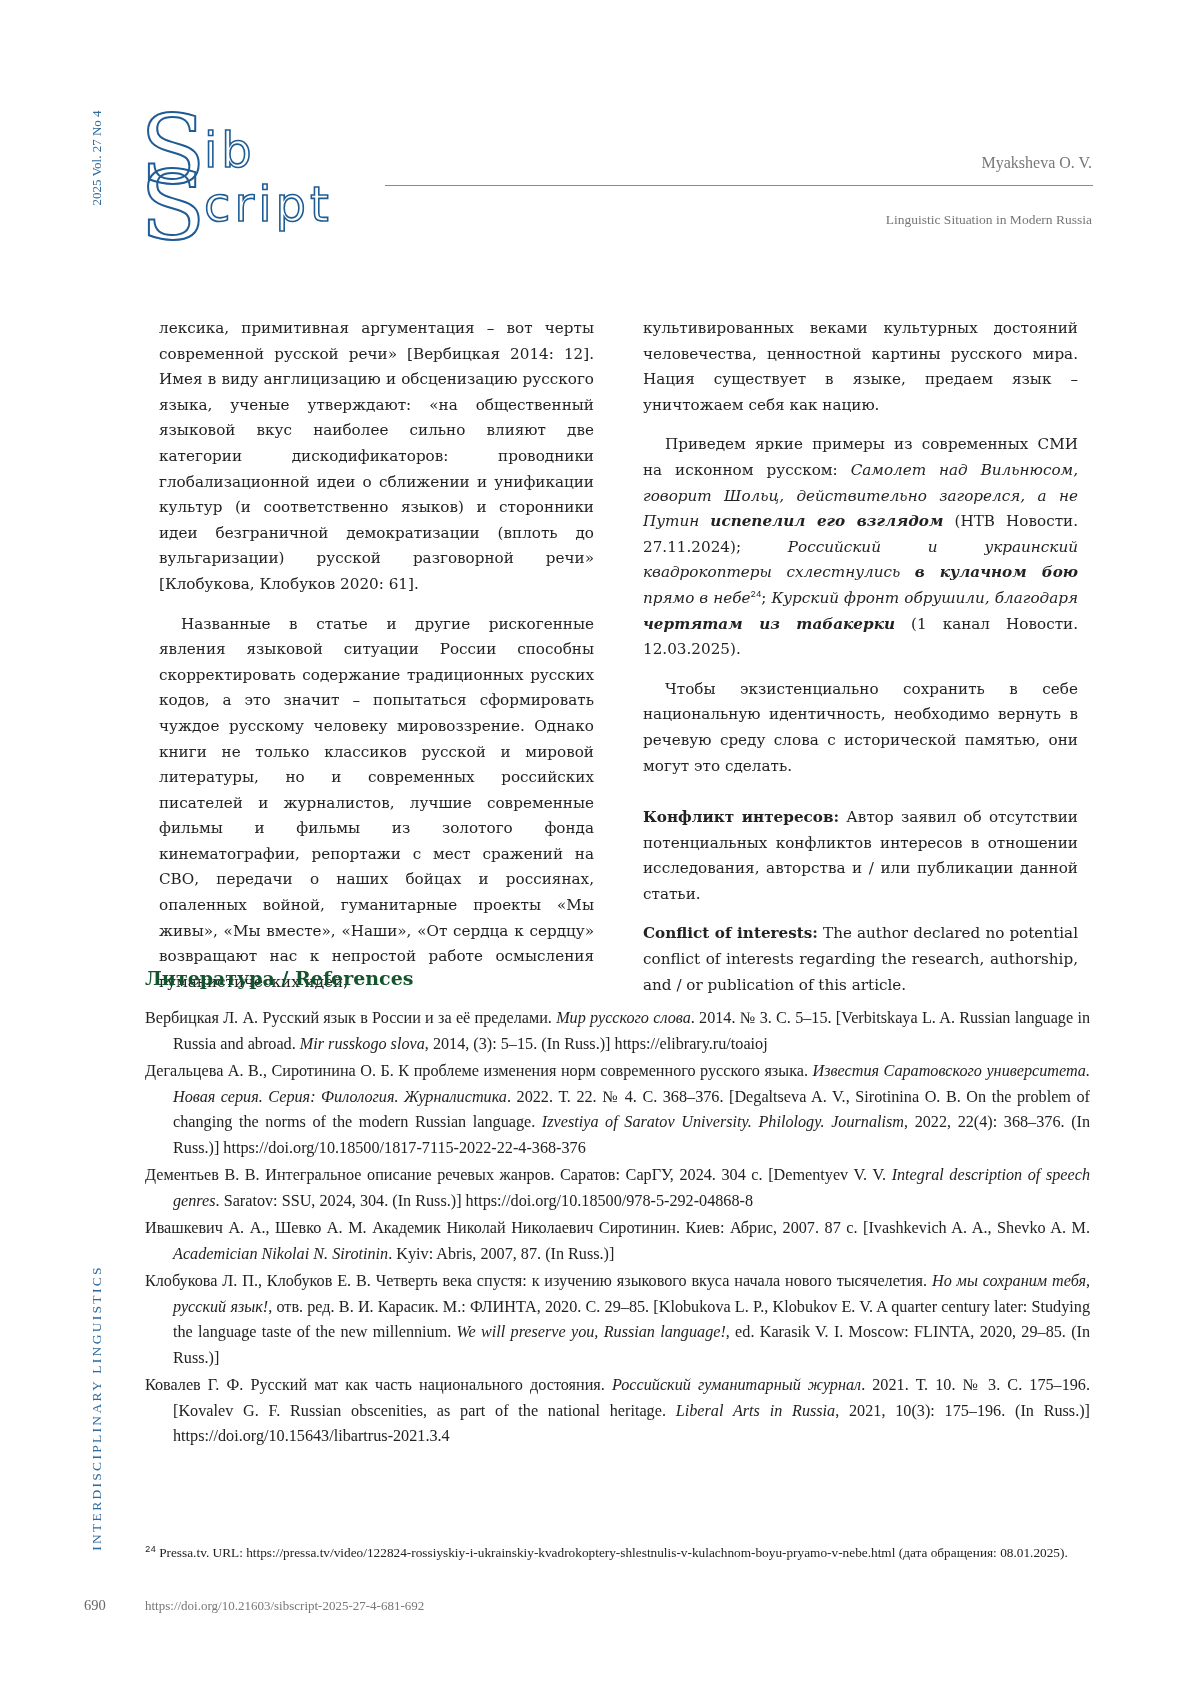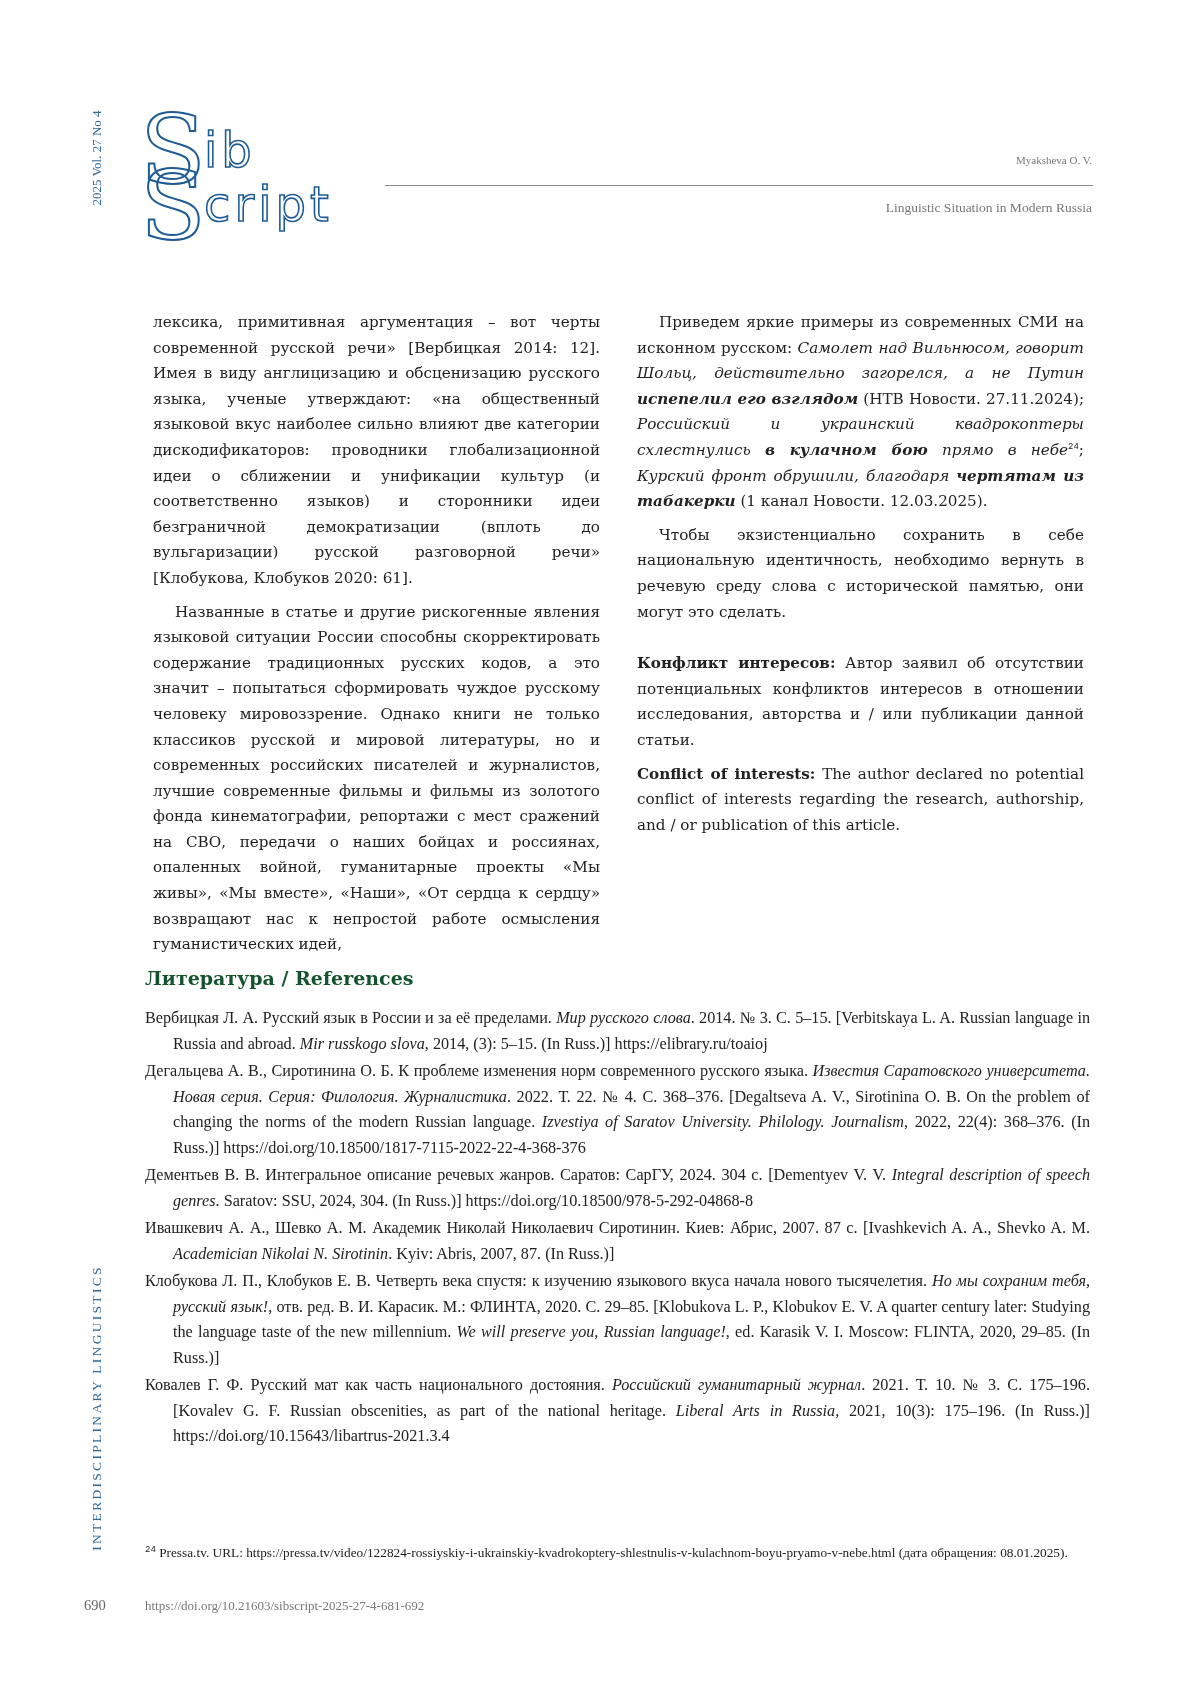--- a/index.html
+++ b/index.html
@@ -6,26 +6,26 @@
   body { width:1200px; height:1697px; position:relative; overflow:hidden;
          font-family:"DejaVu Serif", serif; color:#222; }
   .side-top { position:absolute; left:86px; top:88px; width:22px; height:140px; }
   .side-top span { position:absolute; left:50%; top:50%; transform:translate(-50%,-50%) rotate(-90deg);
          white-space:nowrap; font-family:"Liberation Serif", serif; font-size:13px; color:#2f6a9c; }
   .side-bottom { position:absolute; left:86px; top:1238px; width:22px; height:340px; }
   .side-bottom span { position:absolute; left:50%; top:50%; transform:translate(-50%,-50%) rotate(-90deg);
          white-space:nowrap; font-family:"Liberation Serif", serif; font-size:13.5px; letter-spacing:2.3px; color:#2f6a9c; }
   .logo { position:absolute; left:140px; top:105px; width:230px; height:140px; }
   .header-rule { position:absolute; left:385px; top:185px; width:708px; height:0; border-top:1.5px solid #8a8a8a; }
-  .header-author { position:absolute; right:108px; top:154px; font-family:"Liberation Serif", serif; font-size:11px; color:#777; }
-  .header-title { position:absolute; right:108px; top:200px; font-family:"Liberation Serif", serif; font-size:13.5px; color:#777; }
+  .header-author { position:absolute; right:108px; top:154px; font-family:"Liberation Serif", serif; font-size:16px; color:#777; }
+  .header-title { position:absolute; right:108px; top:212px; font-family:"Liberation Serif", serif; font-size:13.5px; color:#777; }
   .col { position:absolute; top:302px; width:463px; font-size:15.2px; line-height:25.6px; text-align:justify; }
   .col.left { left:145px; }
   .col.right { left:629px; }
-  .col p { margin:8px; }
+  .col p { margin:14px; }
   .col p.indent { text-indent:22px; }
   .col p.gap { margin-top:26px; }
   .col i { font-style:italic; }
   sup { font-size:9px; vertical-align:super; line-height:0;font-family:Liberation Mono, monospace; }
   .refs-title { position:absolute; left:145px; top:967px; font-family:"DejaVu Serif", serif; font-weight:bold;
                 font-size:19px; color:#14532d; }
   .refs { position:absolute; left:145px; top:998px; width:945px; font-family:"Liberation Serif", serif;
           font-size:16.2px; line-height:25.5px;margin-top:8px; }
   .ref { padding-left:28px; text-indent:-28px; margin:0 0 2px 0; text-align:justify; }
   .footnote { position:absolute; left:145px; top:1543px; width:950px; font-family:"Liberation Serif", serif;
@@ -55,20 +55,21 @@
 <div class="header-author">Myaksheva O. V.</div>
 <div class="header-rule"></div>
 <div class="header-title">Linguistic Situation in Modern Russia</div>
 
 <div class="col left">
   <p>лексика, примитивная аргументация – вот черты современной русской речи» [Вербицкая 2014: 12]. Имея в виду англицизацию и обсценизацию русского языка, ученые утверждают: «на общественный языковой вкус наиболее сильно влияют две категории дискодификаторов: проводники глобализационной идеи о сближении и унификации культур (и соответственно языков) и сторонники идеи безграничной демократизации (вплоть до вульгаризации) русской разговорной речи» [Клобукова, Клобуков 2020: 61].</p>
   <p class="indent">Названные в статье и другие рискогенные явления языковой ситуации России способны скорректировать содержание традиционных русских кодов, а это значит – попытаться сформировать чуждое русскому человеку мировоззрение. Однако книги не только классиков русской и мировой литературы, но и современных российских писателей и журналистов, лучшие современные фильмы и фильмы из золотого фонда кинематографии, репортажи с мест сражений на СВО, передачи о наших бойцах и россиянах, опаленных войной, гуманитарные проекты «Мы живы», «Мы вместе», «Наши», «От сердца к сердцу» возвращают нас к непростой работе осмысления гуманистических идей,</p>
 </div>
 
 <div class="col right">
+  <p>культивированных веками культурных достояний человечества, ценностной картины русского мира. Нация существует в языке, предаем язык – уничтожаем себя как нацию.</p>
   <p class="indent"><span>Приведем яркие примеры из современных СМИ на исконном русском: </span><i>Самолет над Вильнюсом, говорит Шольц, действительно загорелся, а не Путин </i><b><i>испепелил его взглядом</i></b><span> (НТВ Новости. 27.11.2024); </span><i>Российский и украинский квадрокоптеры схлестнулись </i><b><i>в кулачном бою</i></b><i> прямо в небе</i><sup>24</sup><span>; </span><i>Курский фронт обрушили, благодаря </i><b><i>чертятам из табакерки</i></b><span> (1 канал Новости. 12.03.2025).</span></p>
   <p class="indent">Чтобы экзистенциально сохранить в себе национальную идентичность, необходимо вернуть в речевую среду слова с исторической памятью, они могут это сделать.</p>
   <p class="gap"><b>Конфликт интересов:</b><span> Автор заявил об отсутствии потенциальных конфликтов интересов в отношении исследования, авторства и / или публикации данной статьи.</span></p>
   <p><b>Conflict of interests:</b><span> The author declared no potential conflict of interests regarding the research, authorship, and / or publication of this article.</span></p>
 </div>
 
 <div class="refs-title">Литература / References</div>
 <div class="refs">
   <p class="ref"><span>Вербицкая Л. А. Русский язык в России и за её пределами. </span><i>Мир русского слова</i><span>. 2014. № 3. С. 5–15. [Verbitskaya L. A. Russian language in Russia and abroad. </span><i>Mir russkogo slova</i><span>, 2014, (3): 5–15. (In Russ.)] https://elibrary.ru/toaioj</span></p>
   <p class="ref"><span>Дегальцева А. В., Сиротинина О. Б. К проблеме изменения норм современного русского языка. </span><i>Известия Саратовского университета. Новая серия. Серия: Филология. Журналистика</i><span>. 2022. Т. 22. № 4. С. 368–376. [Degaltseva A. V., Sirotinina O. B. On the problem of changing the norms of the modern Russian language. </span><i>Izvestiya of Saratov University. Philology. Journalism</i><span>, 2022, 22(4): 368–376. (In Russ.)] https://doi.org/10.18500/1817-7115-2022-22-4-368-376</span></p>

